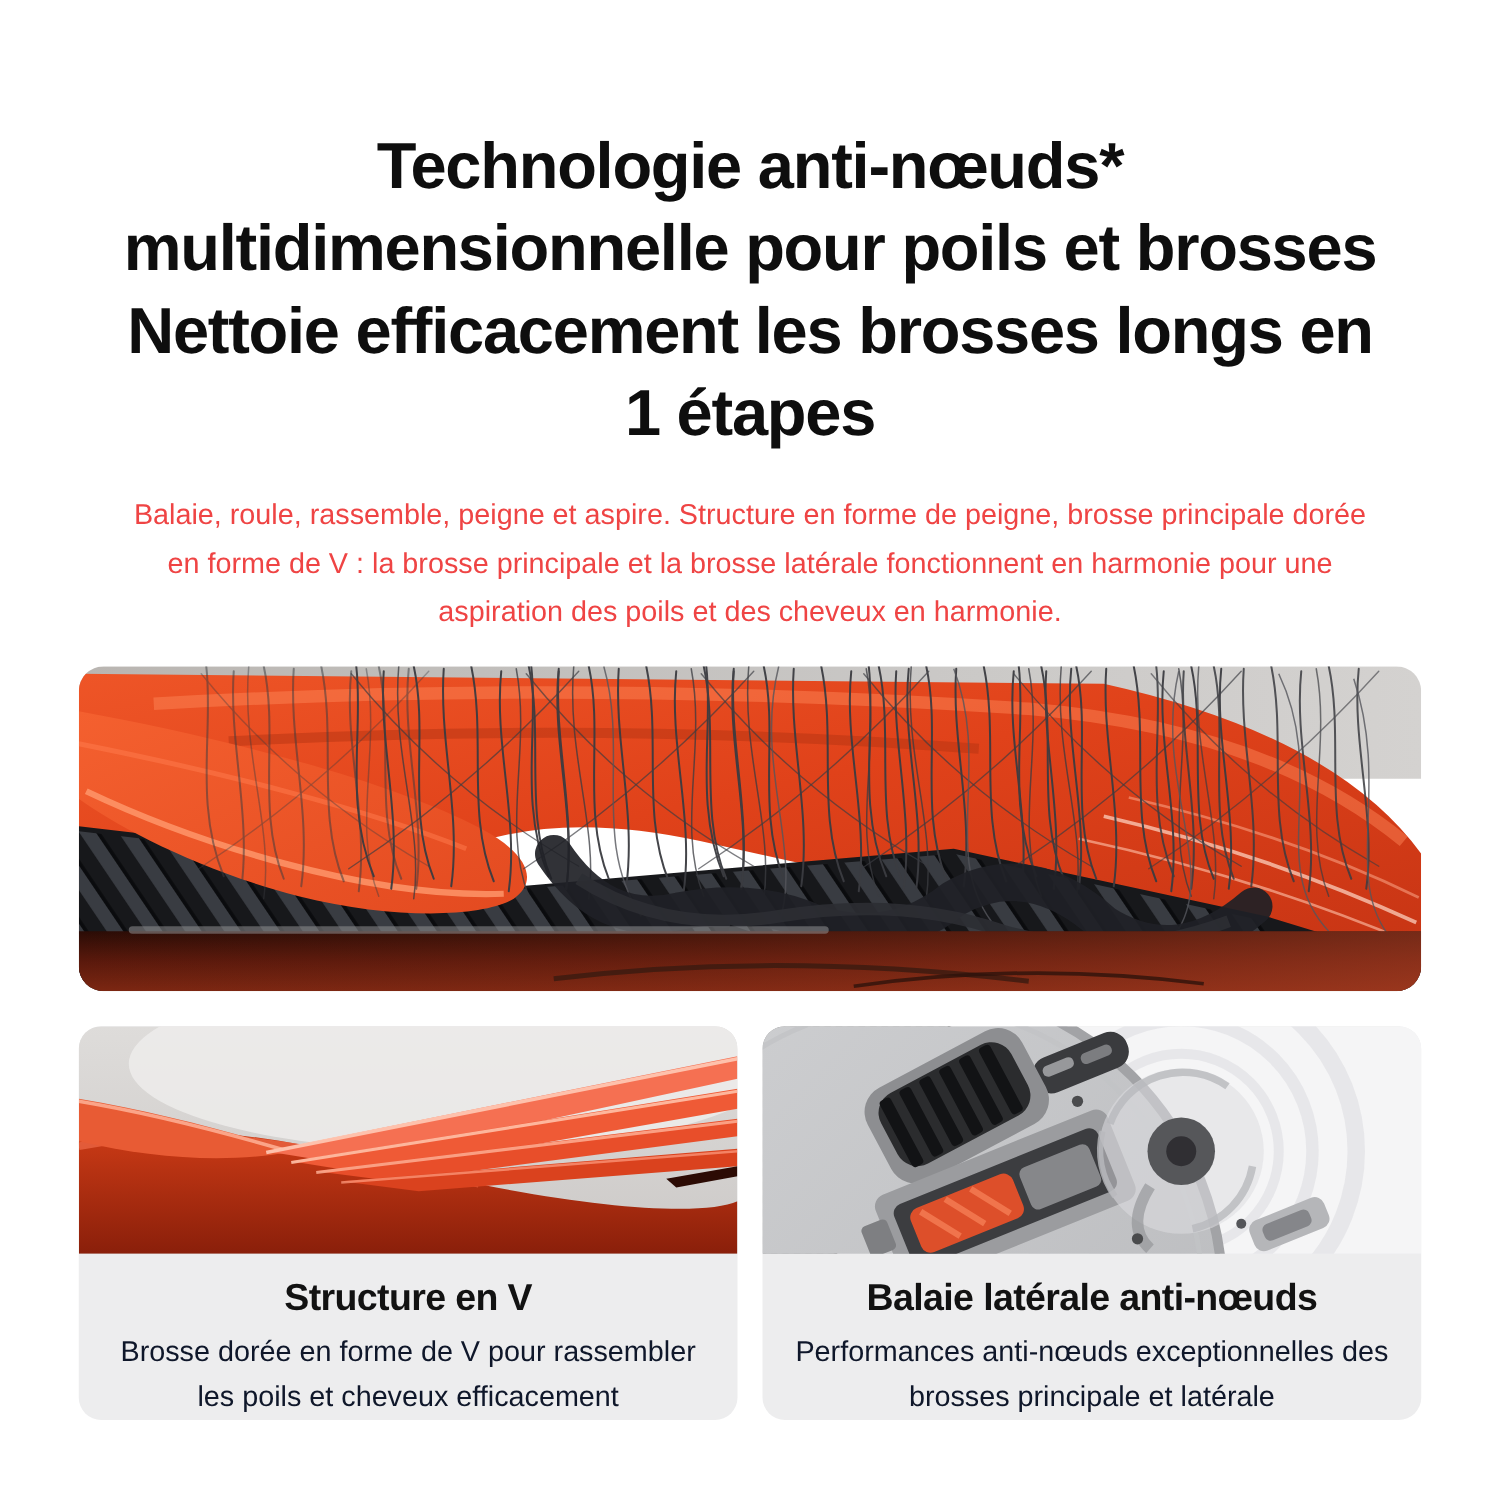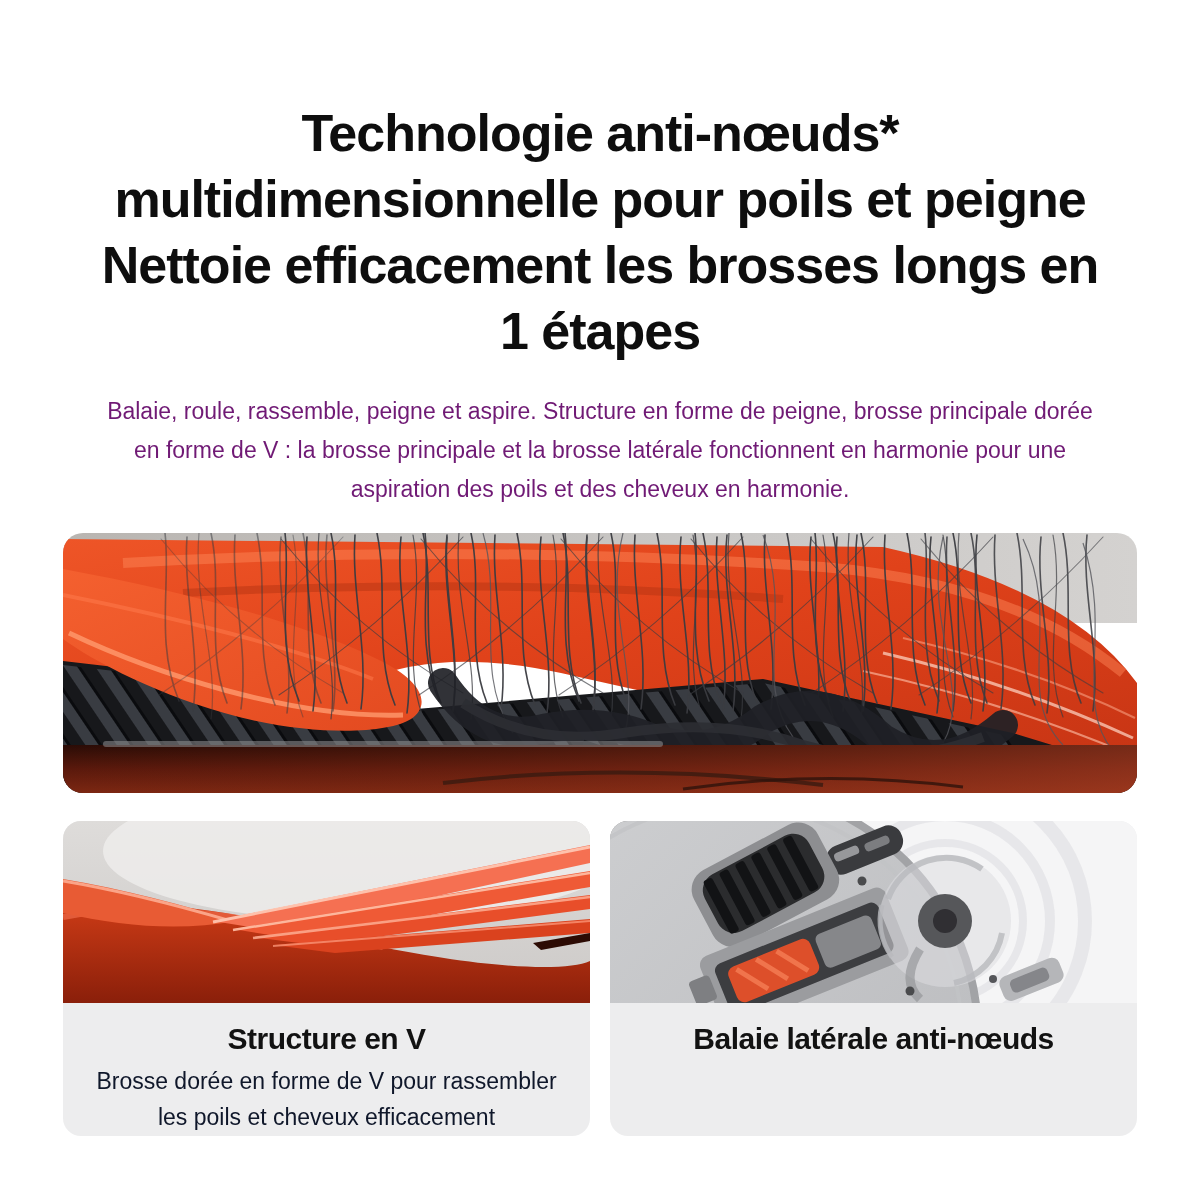--- a/index.html
+++ b/index.html
@@ -5,21 +5,21 @@
   * { margin:0; padding:0; box-sizing:border-box; }
   html,body { width:1200px; background:#ffffff; font-family:"Liberation Sans", sans-serif; }
   .page { width:1200px; height:1200px; background:#ffffff; overflow:hidden; }
   .content { width:1074px; margin:16px auto; }
 
   .headline { margin-top:100px; text-align:center; color:#0e0e0e; }
   .headline .hl-line {
     font-size:52px; font-weight:700; line-height:66px; letter-spacing:-1px; white-space:nowrap;
   }
 
-  .intro { margin-top:28px; text-align:center; color:#701a75; }
+  .intro { margin-top:28px; text-align:center; color:#ef4444; }
   .intro .in-line { font-size:23px; line-height:39px; white-space:nowrap; font-weight:400; }
 
   .hero { display:block; width:1074px; height:260px; margin:24px auto 0 auto;
           border-radius:20px; overflow:hidden; }
   .hero svg { display:block; }
 
   .cards { margin-top:28px; display:flex; gap:20px; }
   .card { width:527px; height:315px; border-radius:18px; overflow:hidden; background:#ededee; }
   .card figure { width:527px; height:182px; display:block; }
   .card .card-text { height:116px; padding:16px 20px 0 20px; text-align:center; }
@@ -28,21 +28,21 @@
 </style>
 </head>
 <body>
 
 <div class="page">
   <div class="content">
 
     <header class="headline">
       <h1>
         <div class="hl-line">Technologie anti-nœuds*</div>
-        <div class="hl-line">multidimensionnelle pour poils et peigne</div>
+        <div class="hl-line">multidimensionnelle pour poils et brosses</div>
         <div class="hl-line">Nettoie efficacement les brosses longs en</div>
         <div class="hl-line">1 étapes</div>
       </h1>
     </header>
 
     <div class="intro">
       <div class="in-line">Balaie, roule, rassemble, peigne et aspire. Structure en forme de peigne, brosse principale dorée</div>
       <div class="in-line">en forme de V : la brosse principale et la brosse latérale fonctionnent en harmonie pour une</div>
       <div class="in-line">aspiration des poils et des cheveux en harmonie.</div>
     </div>
@@ -254,18 +254,19 @@
             <circle cx="383" cy="158" r="4" fill="#55565a"></circle>
 
             <g transform="rotate(-22 420 160)">
               <rect x="390" y="146" width="64" height="26" rx="8" fill="#b5b6b9"></rect>
               <rect x="400" y="152" width="40" height="14" rx="5" fill="#85868a"></rect>
             </g>
           </svg>
         </figure>
         <div class="card-text">
           <h2>Balaie latérale anti-nœuds</h2>
+          <p>Performances anti-nœuds exceptionnelles des brosses principale et latérale</p>
         </div>
       </article>
 
     </section>
   </div>
 </div>
 
 </body></html>

